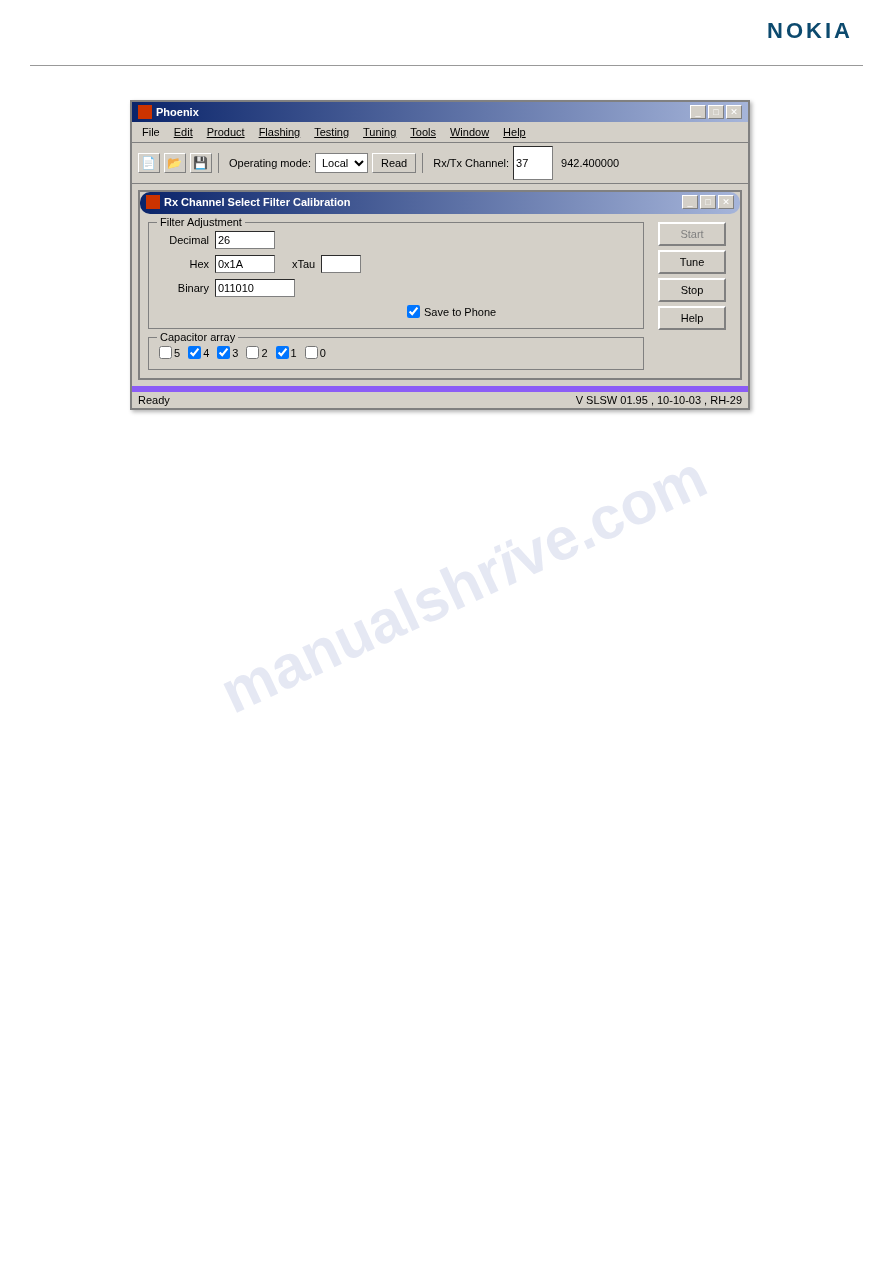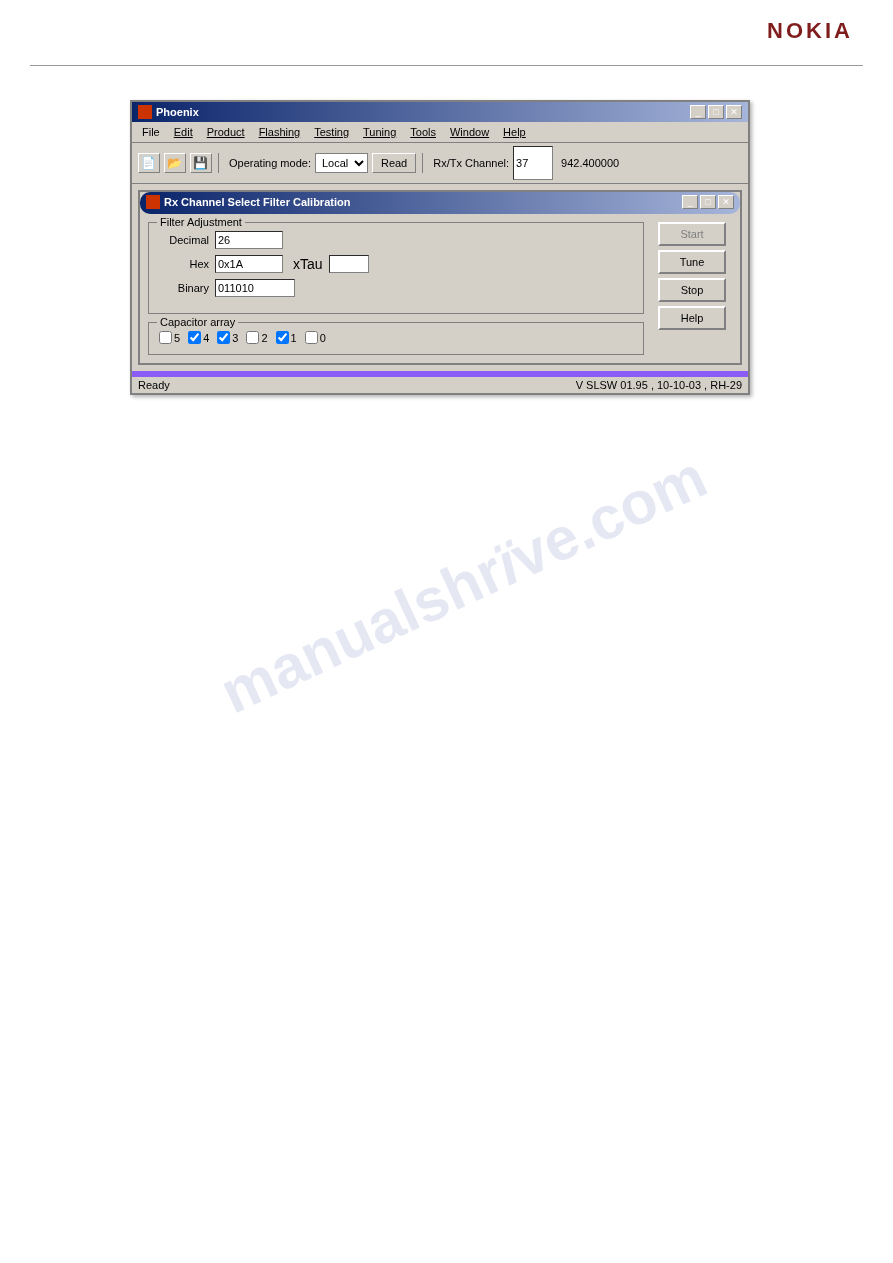--- a/index.html
+++ b/index.html
@@ -14,21 +14,21 @@
 
     
     .nokia-logo {
       position: absolute;
       top: 18px;
       right: 40px;
       font-family: 'Arial Black', Arial, sans-serif;
       font-size: 22px;
       font-weight: 900;
       letter-spacing: 3px;
-      color: #7f1d1d;
+      color: #0c4a6e;
     }
 
     
     .top-rule {
       position: absolute;
       top: 65px;
       left: 30px;
       right: 30px;
       border: none;
       border-top: 1.5px solid #999;
@@ -249,35 +249,35 @@
       margin-bottom: 6px;
     }
 
     .field-label {
       width: 50px;
       font-size: 11px;
       text-align: right;
     }
 
     .field-input {
-      width: 68px;
+      width: 60px;
       height: 18px;
       border: 1px inset #808080;
       background: white;
       font-size: 11px;
       padding: 0 2px;
     }
 
     .field-input-wide {
       width: 80px;
     }
 
     .xtau-label {
-      font-size: 14px;
-      margin-left: 4px;
+      font-size: 11px;
+      margin-left: 11px;
     }
 
     .xtau-input {
       width: 40px;
       height: 18px;
       border: 1px inset #808080;
       background: white;
       font-size: 11px;
       padding: 0 2px;
     }
@@ -442,20 +442,26 @@
             <input class="field-input" value="0x1A" style="">
             <span class="xtau-label">xTau</span>
             <input class="xtau-input" value="" style="">
           </div>
 
           <div class="field-row">
             <span class="field-label">Binary</span>
             <input class="field-input field-input-wide" value="011010" style="">
           </div>
 
+          <div class="save-area">
+
+            <span style="width:240px; display:inline-block;"></span>
+            <input type="checkbox" class="save-checkbox" checked="" style="">
+            <span>Save to Phone</span>
+          </div>
         </div>
 
         <div class="cap-group">
           <span class="group-box-title">Capacitor array</span>
           <div class="cap-checkboxes">
             <div class="cap-item">
               <input type="checkbox" style="">
               <span>5</span>
             </div>
             <div class="cap-item">

